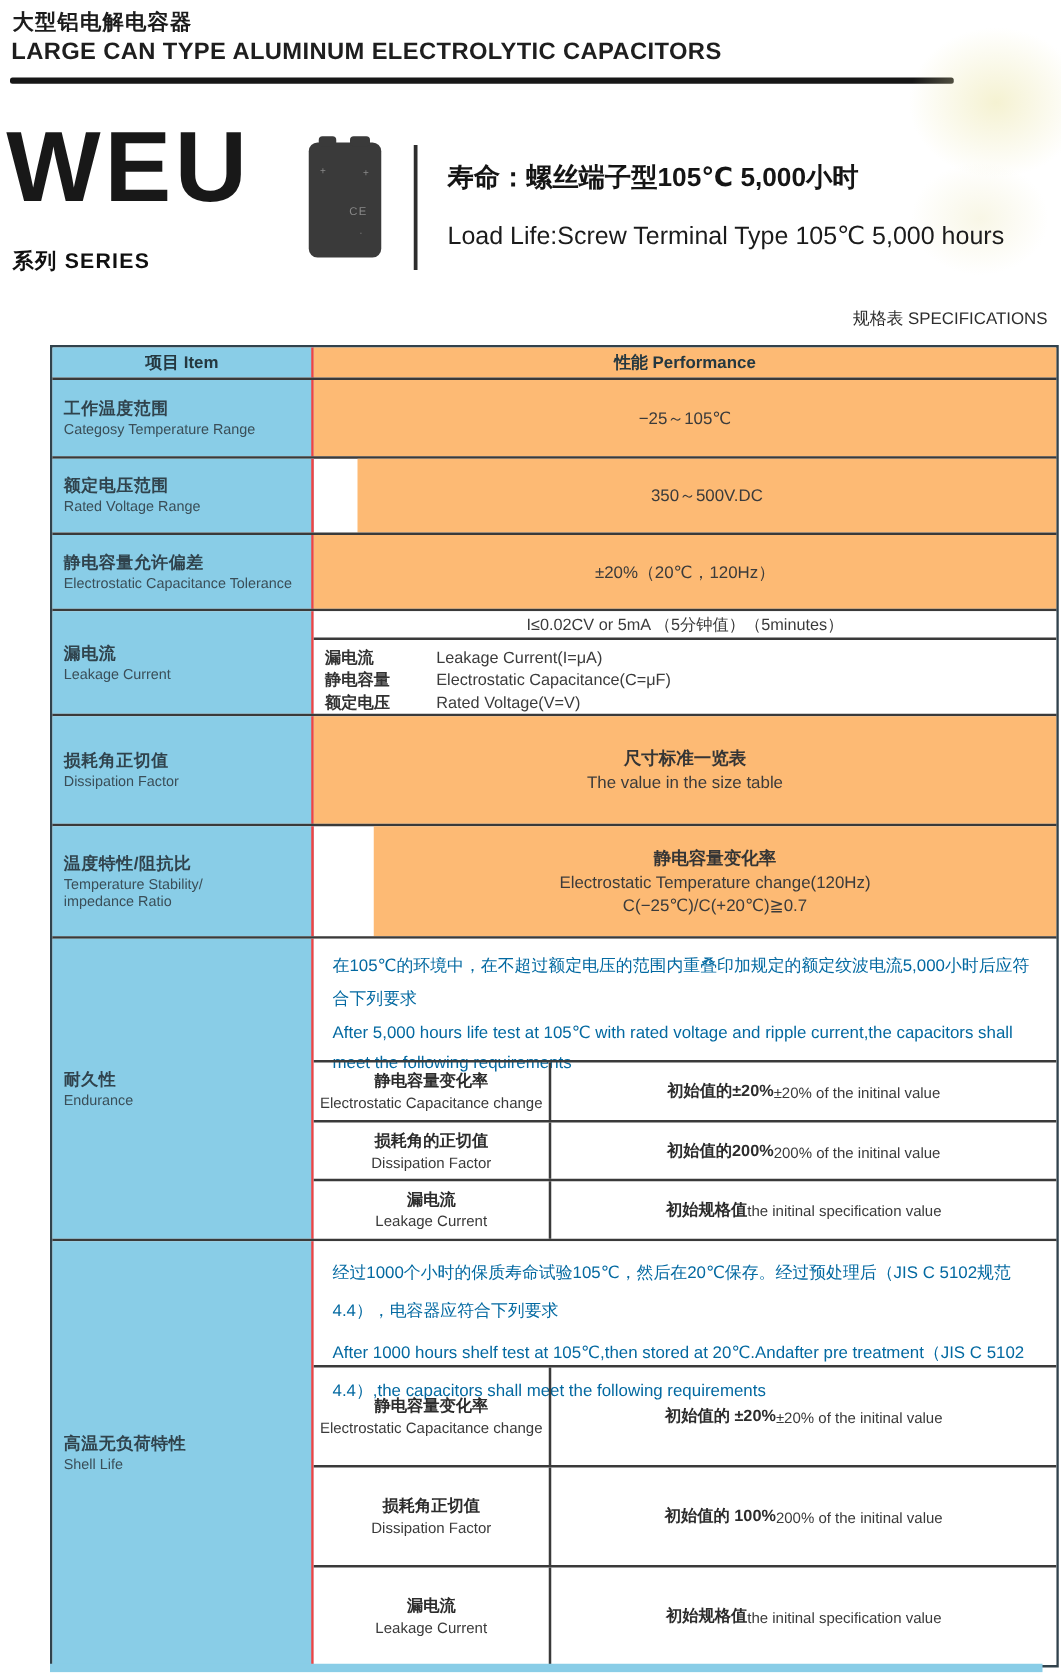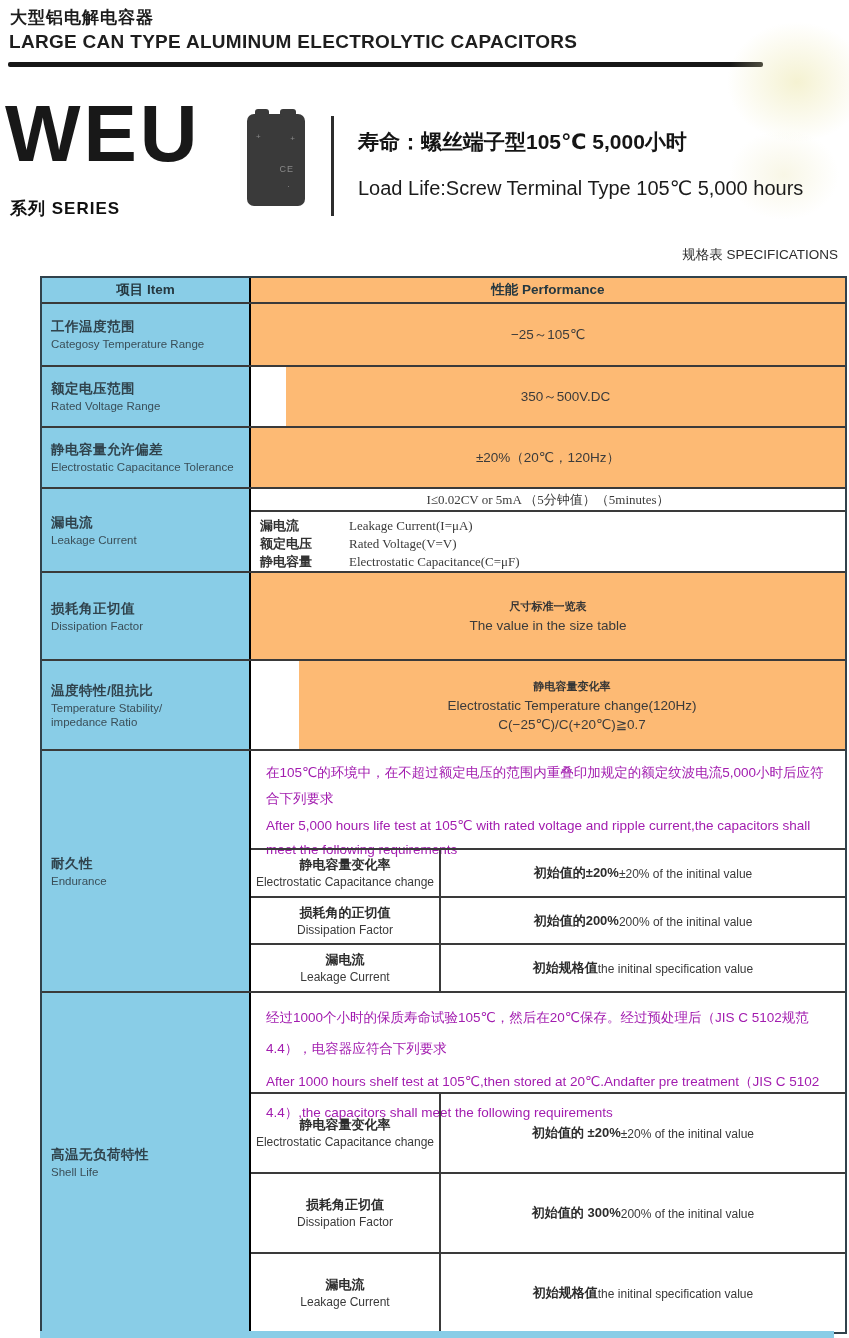--- a/index.html
+++ b/index.html
@@ -37,43 +37,43 @@
   .life-cn { position:absolute; left:358px; top:128px; font-size:21px; font-weight:700; color:#151515; }
   .life-en { position:absolute; left:358px; top:176px; font-size:20px; font-weight:400; color:#1b1b1b; }
 
   .spec-label { position:absolute; right:11px; top:246px; font-size:13.5px; color:#2d2d2d; }
 
   
   .spec-table { position:absolute; left:40px; top:276px; width:807px; border:2px solid #31424c; background:#fff; display:flex; flex-direction:column; }
   .trow { display:flex; border-top:2px solid #3a3a3a; align-items:stretch; }
   .trow.first { border-top:none; }
 
-  .cell-l { width:209px; background:#89cde7; border-right:2px solid #000000; display:flex; flex-direction:column; justify-content:center; padding:4px 6px 4px 9px; }
+  .cell-l { width:209px; background:#89cde7; border-right:2px solid #ef4444; display:flex; flex-direction:column; justify-content:center; padding:4px 6px 4px 9px; }
   .cell-r { flex:1; display:flex; flex-direction:column; align-items:center; justify-content:center; text-align:center; background:#fdba74; }
 
   .hrow { height:24px; }
   .hrow .cell-l, .hrow .cell-r { align-items:center; justify-content:center; padding:0; }
   .hcell { font-size:13.5px; font-weight:700; color:#253840; }
 
   .lab-cn { font-size:13.5px; font-weight:700; color:#30434d; line-height:17px; letter-spacing:.5px; }
   .lab-en { font-size:11.5px; font-weight:400; color:#3a4e58; line-height:14px; margin-top:2px; }
 
   .val { font-size:13.5px; color:#3b3b3b; line-height:19px; }
-  .val-cn { font-size:11px; font-weight:700; color:#353535; line-height:19px; }
-
-  
-  .leak-right { flex:1; display:flex; flex-direction:column; background:#fff;font-family:Liberation Serif, serif; }
+  .val-cn { font-size:14px; font-weight:700; color:#353535; line-height:19px; }
+
+  
+  .leak-right { flex:1; display:flex; flex-direction:column; background:#fff; }
   .formula-row { height:26px; border-bottom:2px solid #3a3a3a; display:flex; align-items:center; justify-content:center; font-size:13px; color:#3b3b3b; }
   .legend { flex:1; padding:5px 0 0 9px; }
   .legend-line { display:flex; font-size:13px; line-height:18px; color:#3b3b3b; }
   .legend-cn { width:89px; font-weight:700; color:#333; }
 
   
   .big-right { flex:1; display:flex; flex-direction:column; background:#fff; }
-  .intro { padding:9px 14px 16px 15px; text-align:left; font-size:13.5px; color:#a21caf; }
+  .intro { padding:9px 14px 16px 15px; text-align:left; font-size:13.5px; color:#0369a1; }
   .intro .cn { line-height:26px; margin-bottom:2px; }
   .intro .en { line-height:24px; }
   .intro-shelf .cn { line-height:31px; }
   .intro-shelf .en { line-height:31px; }
   .sub-row { display:flex; flex:1; border-top:2px solid #3a3a3a; }
   .sub-label { width:190px; border-right:2px solid #3a3a3a; display:flex; flex-direction:column; align-items:center; justify-content:center; text-align:center; }
   .sub-value { flex:1; display:flex; align-items:center; justify-content:center; text-align:center; }
   .s-cn { font-size:13px; font-weight:700; color:#2c2c2c; line-height:16px; }
   .s-en { font-size:12px; color:#3a3a3a; line-height:14px; margin-top:2px; }
 
@@ -155,26 +155,26 @@
         <span class="lab-en">Leakage Current</span>
       </div>
       <div class="leak-right">
         <div class="formula-row">I≤0.02CV or 5mA （5分钟值）（5minutes）</div>
         <div class="legend">
           <div class="legend-line">
             <span class="legend-cn">漏电流</span>
             <span>Leakage Current(I=μA)</span>
           </div>
           <div class="legend-line">
+            <span class="legend-cn">静电容量</span>
+            <span>Electrostatic Capacitance(C=μF)</span>
+          </div>
+          <div class="legend-line">
             <span class="legend-cn">额定电压</span>
             <span>Rated Voltage(V=V)</span>
-          </div>
-          <div class="legend-line">
-            <span class="legend-cn">静电容量</span>
-            <span>Electrostatic Capacitance(C=μF)</span>
           </div>
         </div>
       </div>
     </div>
 
     <div class="trow" style="height:88px;">
       <div class="cell-l">
         <span class="lab-cn">损耗角正切值</span>
         <span class="lab-en">Dissipation Factor</span>
       </div>
@@ -259,21 +259,21 @@
             <span class="s-cn">初始值的 ±20%</span>
             <span class="s-en">±20% of the initinal value</span>
           </div>
         </div>
         <div class="sub-row">
           <div class="sub-label">
             <span class="s-cn">损耗角正切值</span>
             <span class="s-en">Dissipation Factor</span>
           </div>
           <div class="sub-value">
-            <span class="s-cn">初始值的 300%</span>
+            <span class="s-cn">初始值的 100%</span>
             <span class="s-en">200% of the initinal value</span>
           </div>
         </div>
         <div class="sub-row">
           <div class="sub-label">
             <span class="s-cn">漏电流</span>
             <span class="s-en">Leakage Current</span>
           </div>
           <div class="sub-value">
             <span class="s-cn">初始规格值</span>

